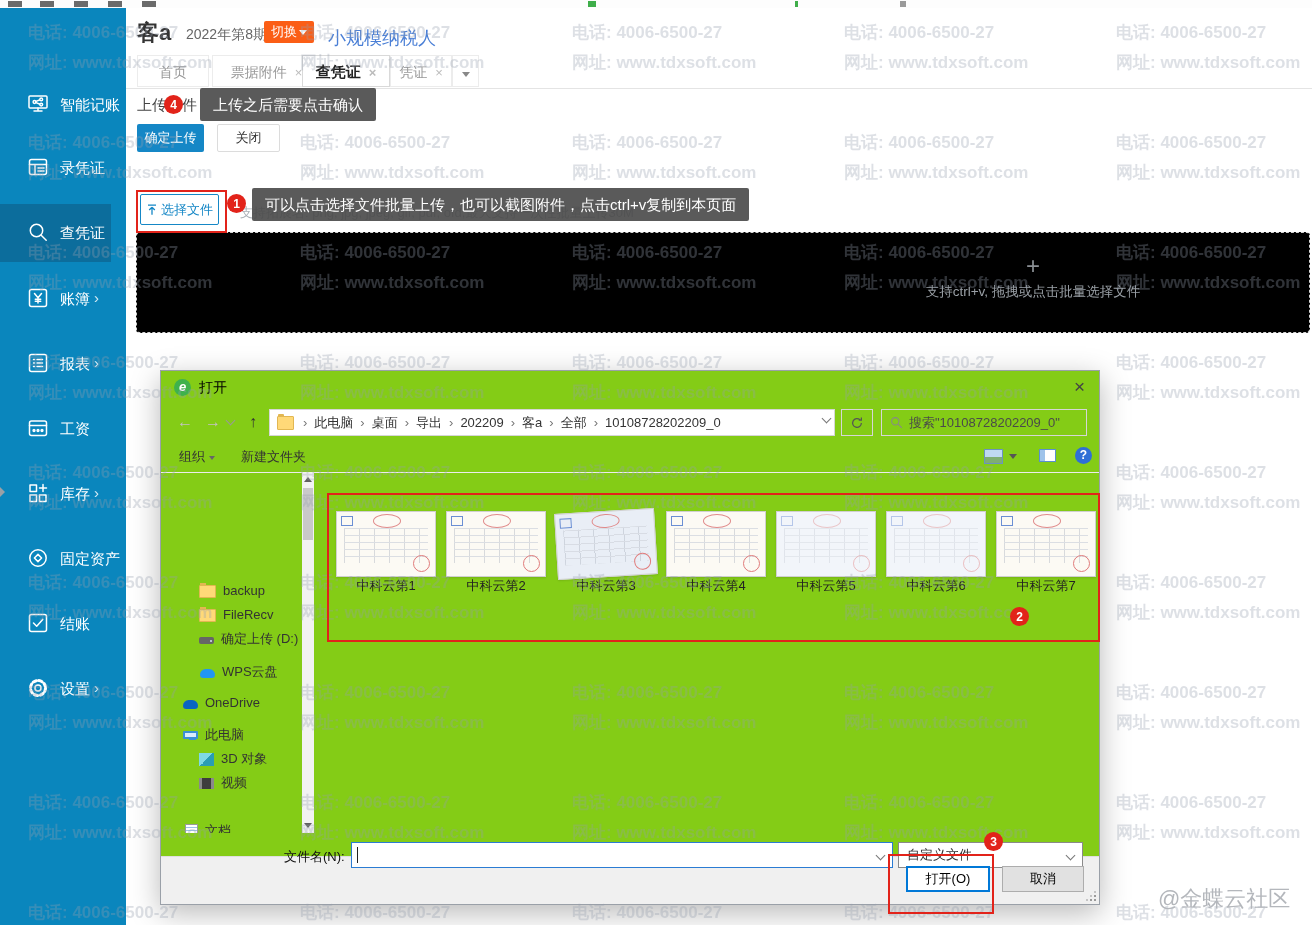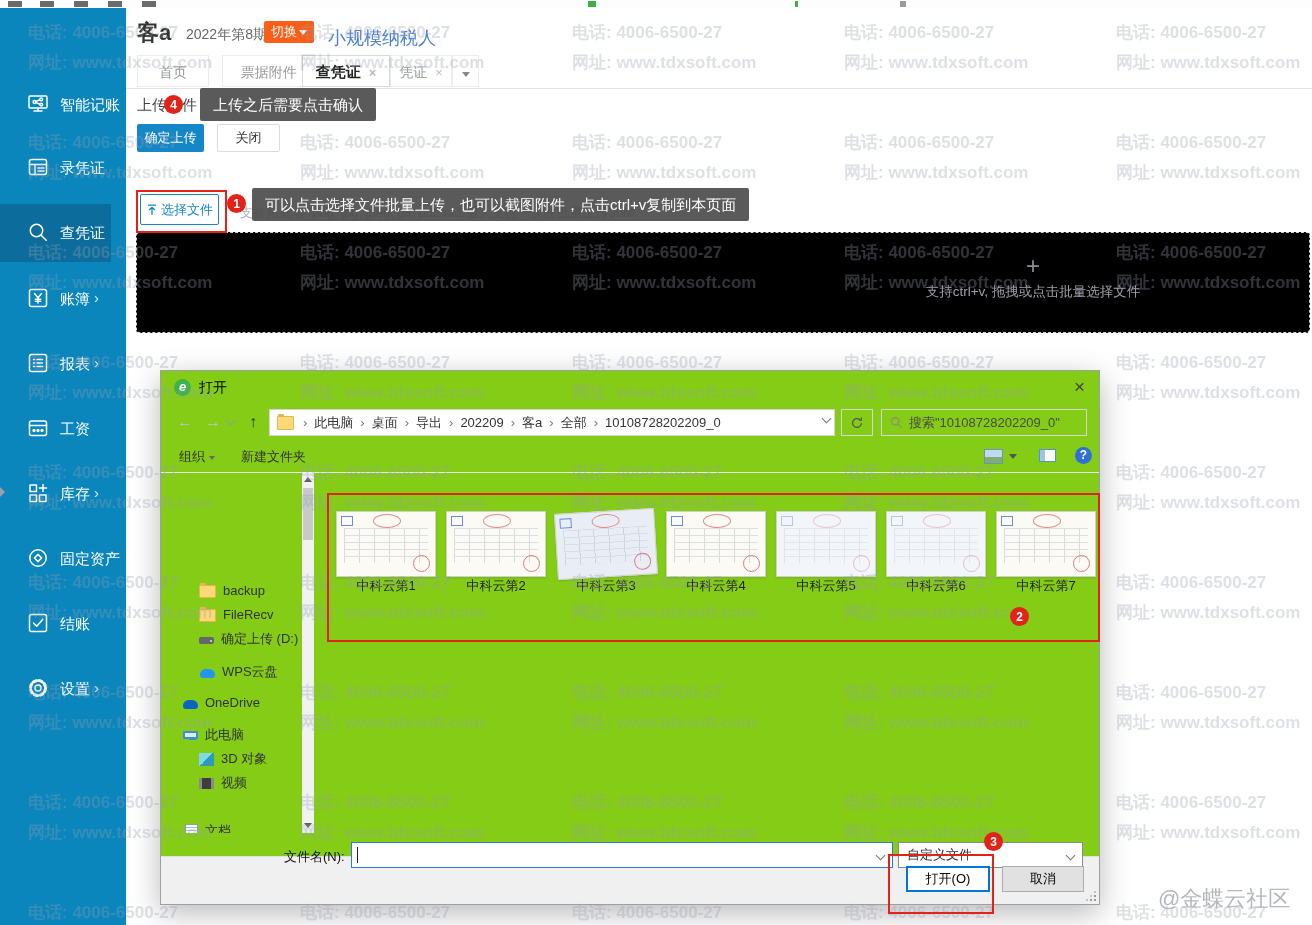--- a/index.html
+++ b/index.html
@@ -267,21 +267,21 @@
 <div class="collapse-handle"></div>
 
 <div class="main">
   <div class="page-title">客a</div>
   <div class="page-period">2022年第8期</div>
   <div class="switch-btn"><span>切换</span><span class="tri"></span></div>
   <div class="taxpayer">小规模纳税人</div>
 
   <div class="tabbar">
     <div class="tab" style="left:11px;width:72px"><span>首页</span></div>
-    <div class="tab" style="left:96px;width:109px"><span>票据附件</span><span class="tab-x"></span></div>
+    <div class="tab" style="left:86px;width:109px"><span>票据附件</span><span class="tab-x"></span></div>
     <div class="tab active" style="left:176px;width:88px"><span>查凭证</span><span class="tab-x"></span></div>
     <div class="tab" style="left:264px;width:62px"><span>凭证</span><span class="tab-x"></span></div>
     <div class="tab" style="left:326px;width:27px"><span class="tri"></span></div>
   </div>
 
   <div class="panel-title">上传附件</div>
   <div class="btn-primary">确定上传</div>
   <div class="btn-plain">关闭</div>
 
   <div class="helper-text">支持拓展名: png, jpg, jpeg, gif, pdf, ofd,最大支持一次性批量上传30M</div>

